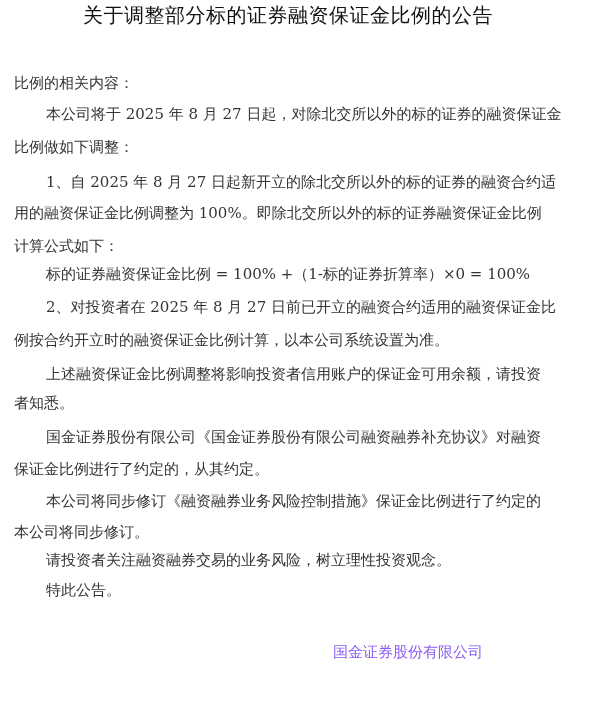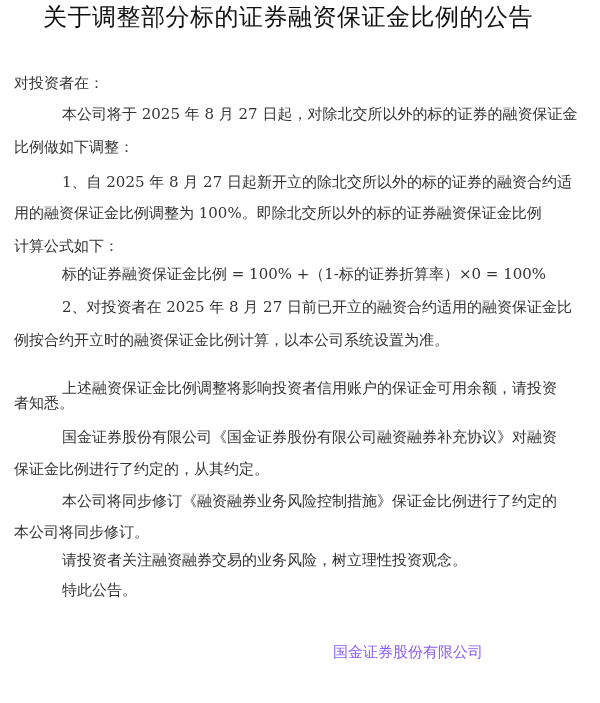--- a/index.html
+++ b/index.html
@@ -1,41 +1,41 @@
 <!DOCTYPE html>
 <html><head>
 <meta charset="utf-8">
 <style>
   html, body { margin:0; padding:0; background:#ffffff; }
   body { width:600px; height:703px; position:relative; overflow:hidden;
          font-family:"DejaVu Serif","Liberation Serif",serif; color:#2a2a2a; }
   .title { position:absolute; left:0; top:2px; width:576px; text-align:center;
-           font-family:Liberation Sans, sans-serif;
-           font-size:24px; line-height:30px; color:#111; letter-spacing:0.5px; }
+           font-family:Liberation Mono, monospace;
+           font-size:20px; line-height:30px; color:#111; letter-spacing:0.5px; }
   .line { position:absolute; left:14px; font-size:15px; line-height:20px; white-space:nowrap; color:#333; }
-  .ind { left:46px;margin-left:16px; }
+  .ind { left:46px; }
   .sig { position:absolute; font-size:15px; line-height:20px; white-space:nowrap; color:#8b5cf6; }
 </style>
 </head>
 <body>
 
 <div>
   <div class="title">关于调整部分标的证券融资保证金比例的公告</div>
 
-  <div class="line" style="top:73px">对投资者在：</div>
+  <div class="line" style="top:73px">比例的相关内容：</div>
 
   <div class="line ind" style="top:104px">本公司将于 2025 年 8 月 27 日起，对除北交所以外的标的证券的融资保证金</div>
   <div class="line" style="top:137px">比例做如下调整：</div>
   <div class="line ind" style="top:172px">1、自 2025 年 8 月 27 日起新开立的除北交所以外的标的证券的融资合约适</div>
   <div class="line" style="top:203px">用的融资保证金比例调整为 100%。即除北交所以外的标的证券融资保证金比例</div>
   <div class="line" style="top:236px">计算公式如下：</div>
   <div class="line ind" style="top:264px">标的证券融资保证金比例 = 100% +（1-标的证券折算率）×0 = 100%</div>
   <div class="line ind" style="top:297px">2、对投资者在 2025 年 8 月 27 日前已开立的融资合约适用的融资保证金比</div>
   <div class="line" style="top:330px">例按合约开立时的融资保证金比例计算，以本公司系统设置为准。</div>
-  <div class="line ind" style="top:378px">上述融资保证金比例调整将影响投资者信用账户的保证金可用余额，请投资</div>
+  <div class="line ind" style="top:364px">上述融资保证金比例调整将影响投资者信用账户的保证金可用余额，请投资</div>
   <div class="line" style="top:393px">者知悉。</div>
   <div class="line ind" style="top:427px">国金证券股份有限公司《国金证券股份有限公司融资融券补充协议》对融资</div>
   <div class="line" style="top:459px">保证金比例进行了约定的，从其约定。</div>
   <div class="line ind" style="top:491px">本公司将同步修订《融资融券业务风险控制措施》保证金比例进行了约定的</div>
   <div class="line" style="top:522px">本公司将同步修订。</div>
   <div class="line ind" style="top:550px">请投资者关注融资融券交易的业务风险，树立理性投资观念。</div>
   <div class="line ind" style="top:580px">特此公告。</div>
 
   <div class="sig" style="left:333px; top:642px">国金证券股份有限公司</div>
   <div class="sig" style="left:355px; top:716px">2025 年 8 月 25 日</div>

